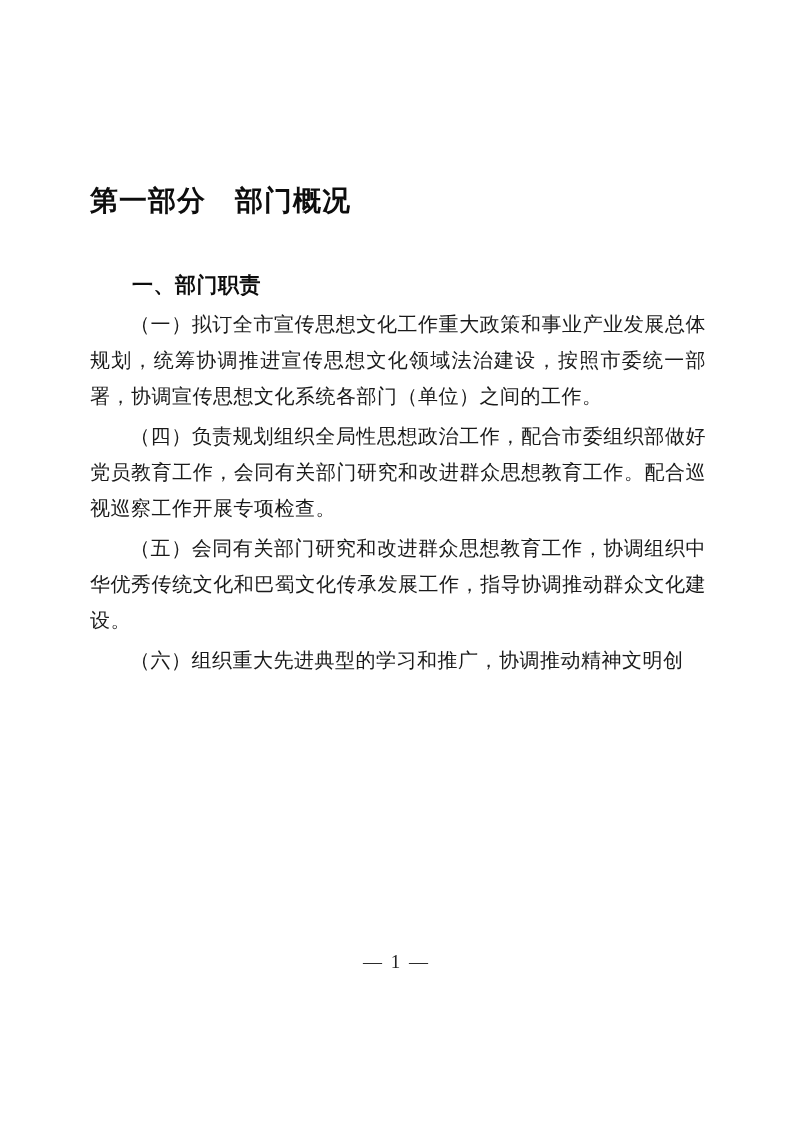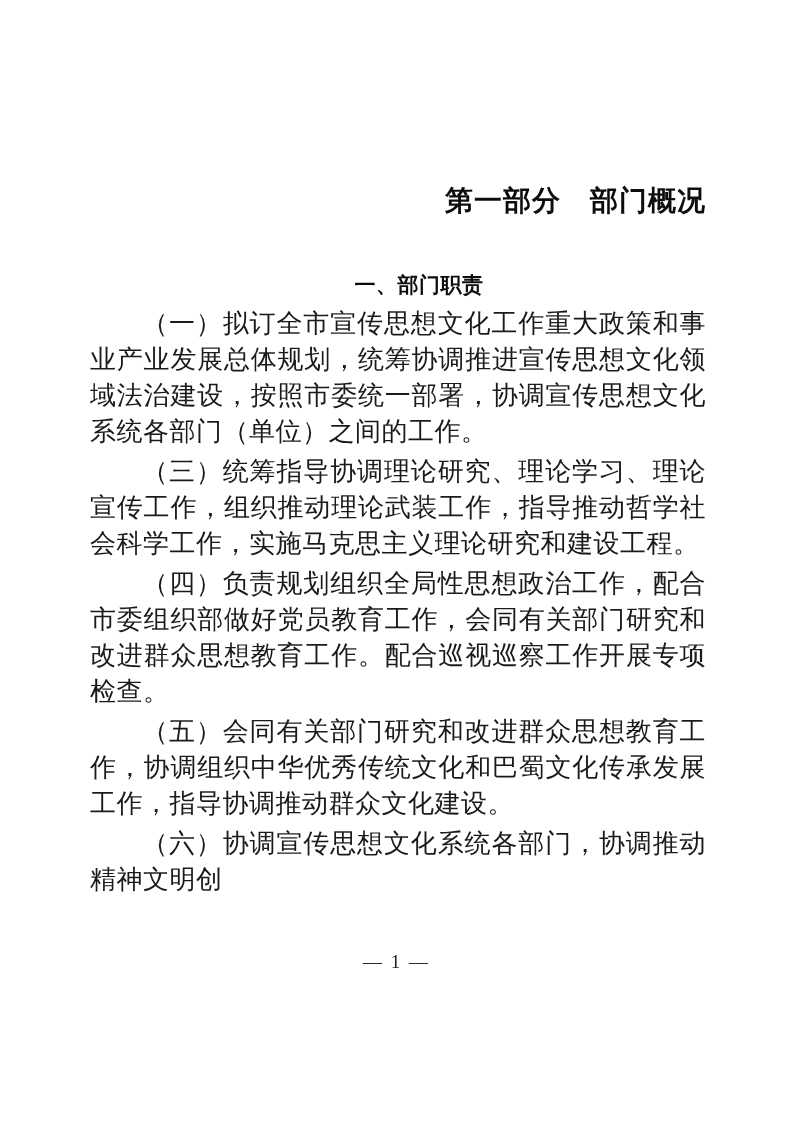--- a/index.html
+++ b/index.html
@@ -20,39 +20,38 @@
     position: absolute;
     left: 90px;
     top: 180px;
     width: 616px;
   }
   .doc-title {
     margin: 0 0 48px 0;
     font-size: 28px;
     line-height: 42px;
     font-weight: 700;
-    text-align: right;
+    text-align: left;
     letter-spacing: 1px;
     color: #0d0d0d;
     font-family: "Liberation Serif", "DejaVu Serif", serif;
   }
   .section-heading {
     margin: 0 0 6px 0;
     font-size: 21px;
     line-height: 30px;
     font-weight: 700;
     text-indent: 2em;
     letter-spacing: 0.5px;
     color: #0d0d0d;
     font-family: "Liberation Sans", "DejaVu Sans", sans-serif;
-    text-align: center;
   }
   .body-para {
     margin: 0 0 4px 0;
-    font-size: 26px;
+    font-size: 20px;
     line-height: 36px;
     text-indent: 2em;
     text-align: justify;
     letter-spacing: 0.5px;
     color: #1a1a1a;
   }
   .page-number {
     position: absolute;
     top: 948px;
     left: 0;
@@ -69,23 +68,22 @@
 
 <div class="page">
   <div class="content">
     <h1 class="doc-title">第一部分　部门概况</h1>
 
     <h2 class="section-heading">一、部门职责</h2>
 
     <p class="body-para">（一）拟订全市宣传思想文化工作重大政策和事业产业发展总体规划，统筹协调推进宣传思想文化领域法治建设，按照市委统一部署，协调宣传思想文化系统各部门（单位）之间的工作。</p>
 
 
-    <p class="body-para">（三）统筹指导协调理论研究、理论学习、理论宣传工作，组织推动理论武装工作，指导推动哲学社会科学工作，实施马克思主义理论研究和建设工程。</p>
 
     <p class="body-para">（四）负责规划组织全局性思想政治工作，配合市委组织部做好党员教育工作，会同有关部门研究和改进群众思想教育工作。配合巡视巡察工作开展专项检查。</p>
 
     <p class="body-para">（五）会同有关部门研究和改进群众思想教育工作，协调组织中华优秀传统文化和巴蜀文化传承发展工作，指导协调推动群众文化建设。</p>
 
-    <p class="body-para">（六）协调宣传思想文化系统各部门，协调推动精神文明创</p>
+    <p class="body-para">（六）组织重大先进典型的学习和推广，协调推动精神文明创</p>
   </div>
 
   <div class="page-number">— 1 —</div>
 </div>
 
 </body></html>

